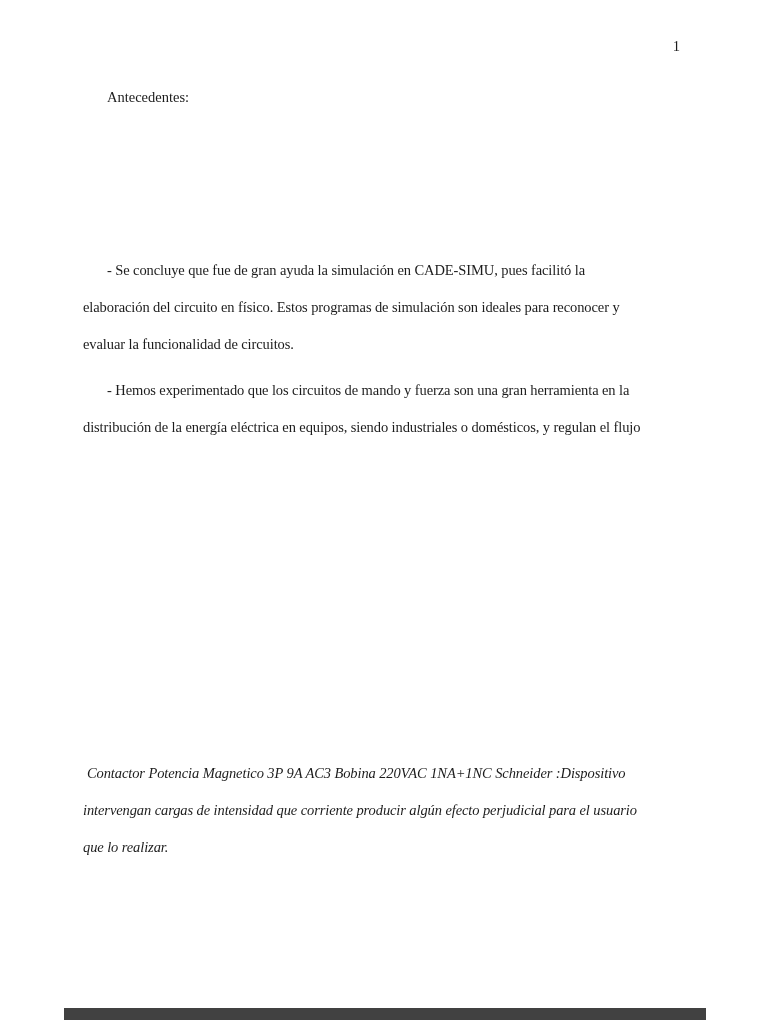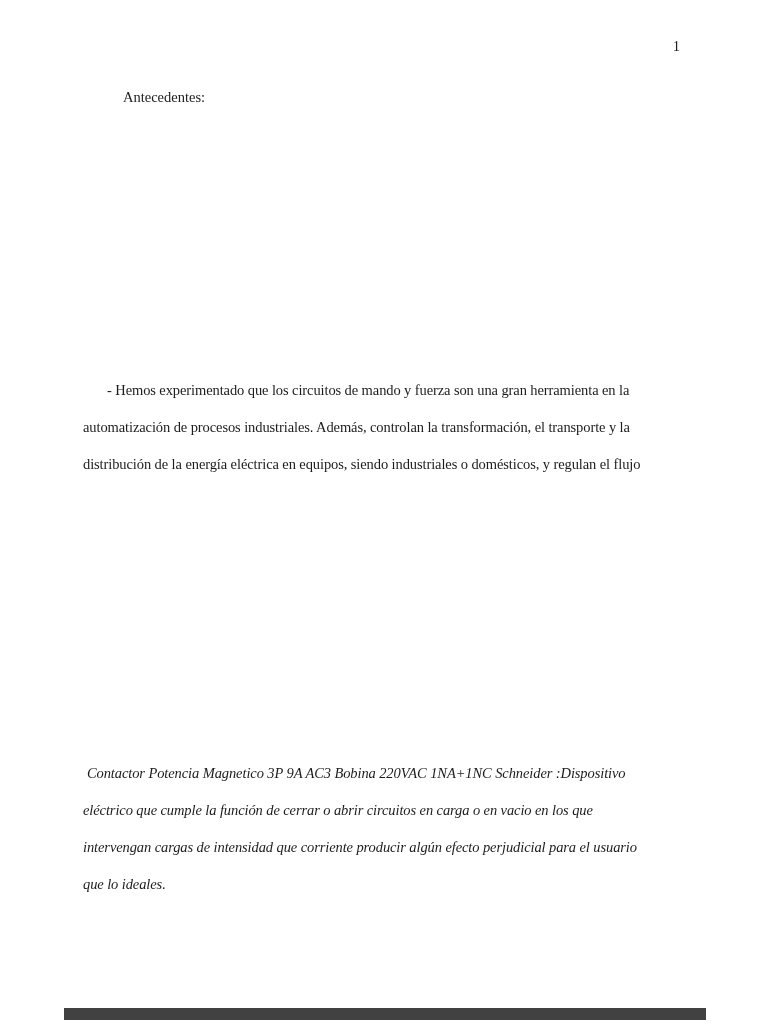--- a/index.html
+++ b/index.html
@@ -23,21 +23,20 @@
     right: 88px;
     line-height: 27px;
     font-size: 14.5px;
   }
   .heading {
     position: absolute;
     top: 79px;
     left: 107px;
     line-height: 37px;
     white-space: nowrap;
-    margin-left: 16px;
   }
   .para {
     position: absolute;
     left: 83px;
     right: 40px;
   }
   .para .line {
     line-height: 37px;
     white-space: nowrap;
     letter-spacing: -0.1px;
@@ -62,29 +61,32 @@
 
 <div class="page">
 
   <div class="page-number">1</div>
 
   <div class="heading">Antecedentes:</div>
 
   <div class="para para-1">
   </div>
 
+  <div class="para para-2">
+    <div class="line indent-dash">- Se concluye que fue de gran ayuda la simulación en CADE-SIMU, pues facilitó la</div>
+    <div class="line">elaboración del circuito en físico. Estos programas de simulación son ideales para reconocer y</div>
+    <div class="line">evaluar la funcionalidad de circuitos.</div>
+  </div>
 
   <div class="para para-3">
     <div class="line indent-dash">- Hemos experimentado que los circuitos de mando y fuerza son una gran herramienta en la</div>
-    <div class="line">automatización de procesos industriales. Además, controlan la transformación, el transporte y la</div>
     <div class="line">distribución de la energía eléctrica en equipos, siendo industriales o domésticos, y regulan el flujo</div>
   </div>
 
   <div class="para para-4">
     <div class="line indent-space">Contactor Potencia Magnetico 3P 9A AC3 Bobina 220VAC 1NA+1NC Schneider :Dispositivo</div>
-    <div class="line">eléctrico que cumple la función de cerrar o abrir circuitos en carga o en vacio en los que</div>
     <div class="line">intervengan cargas de intensidad que corriente producir algún efecto perjudicial para el usuario</div>
-    <div class="line">que lo ideales.</div>
+    <div class="line">que lo realizar.</div>
   </div>
 
   <div class="next-page-edge"></div>
 
 </div>
 
 </body></html>

